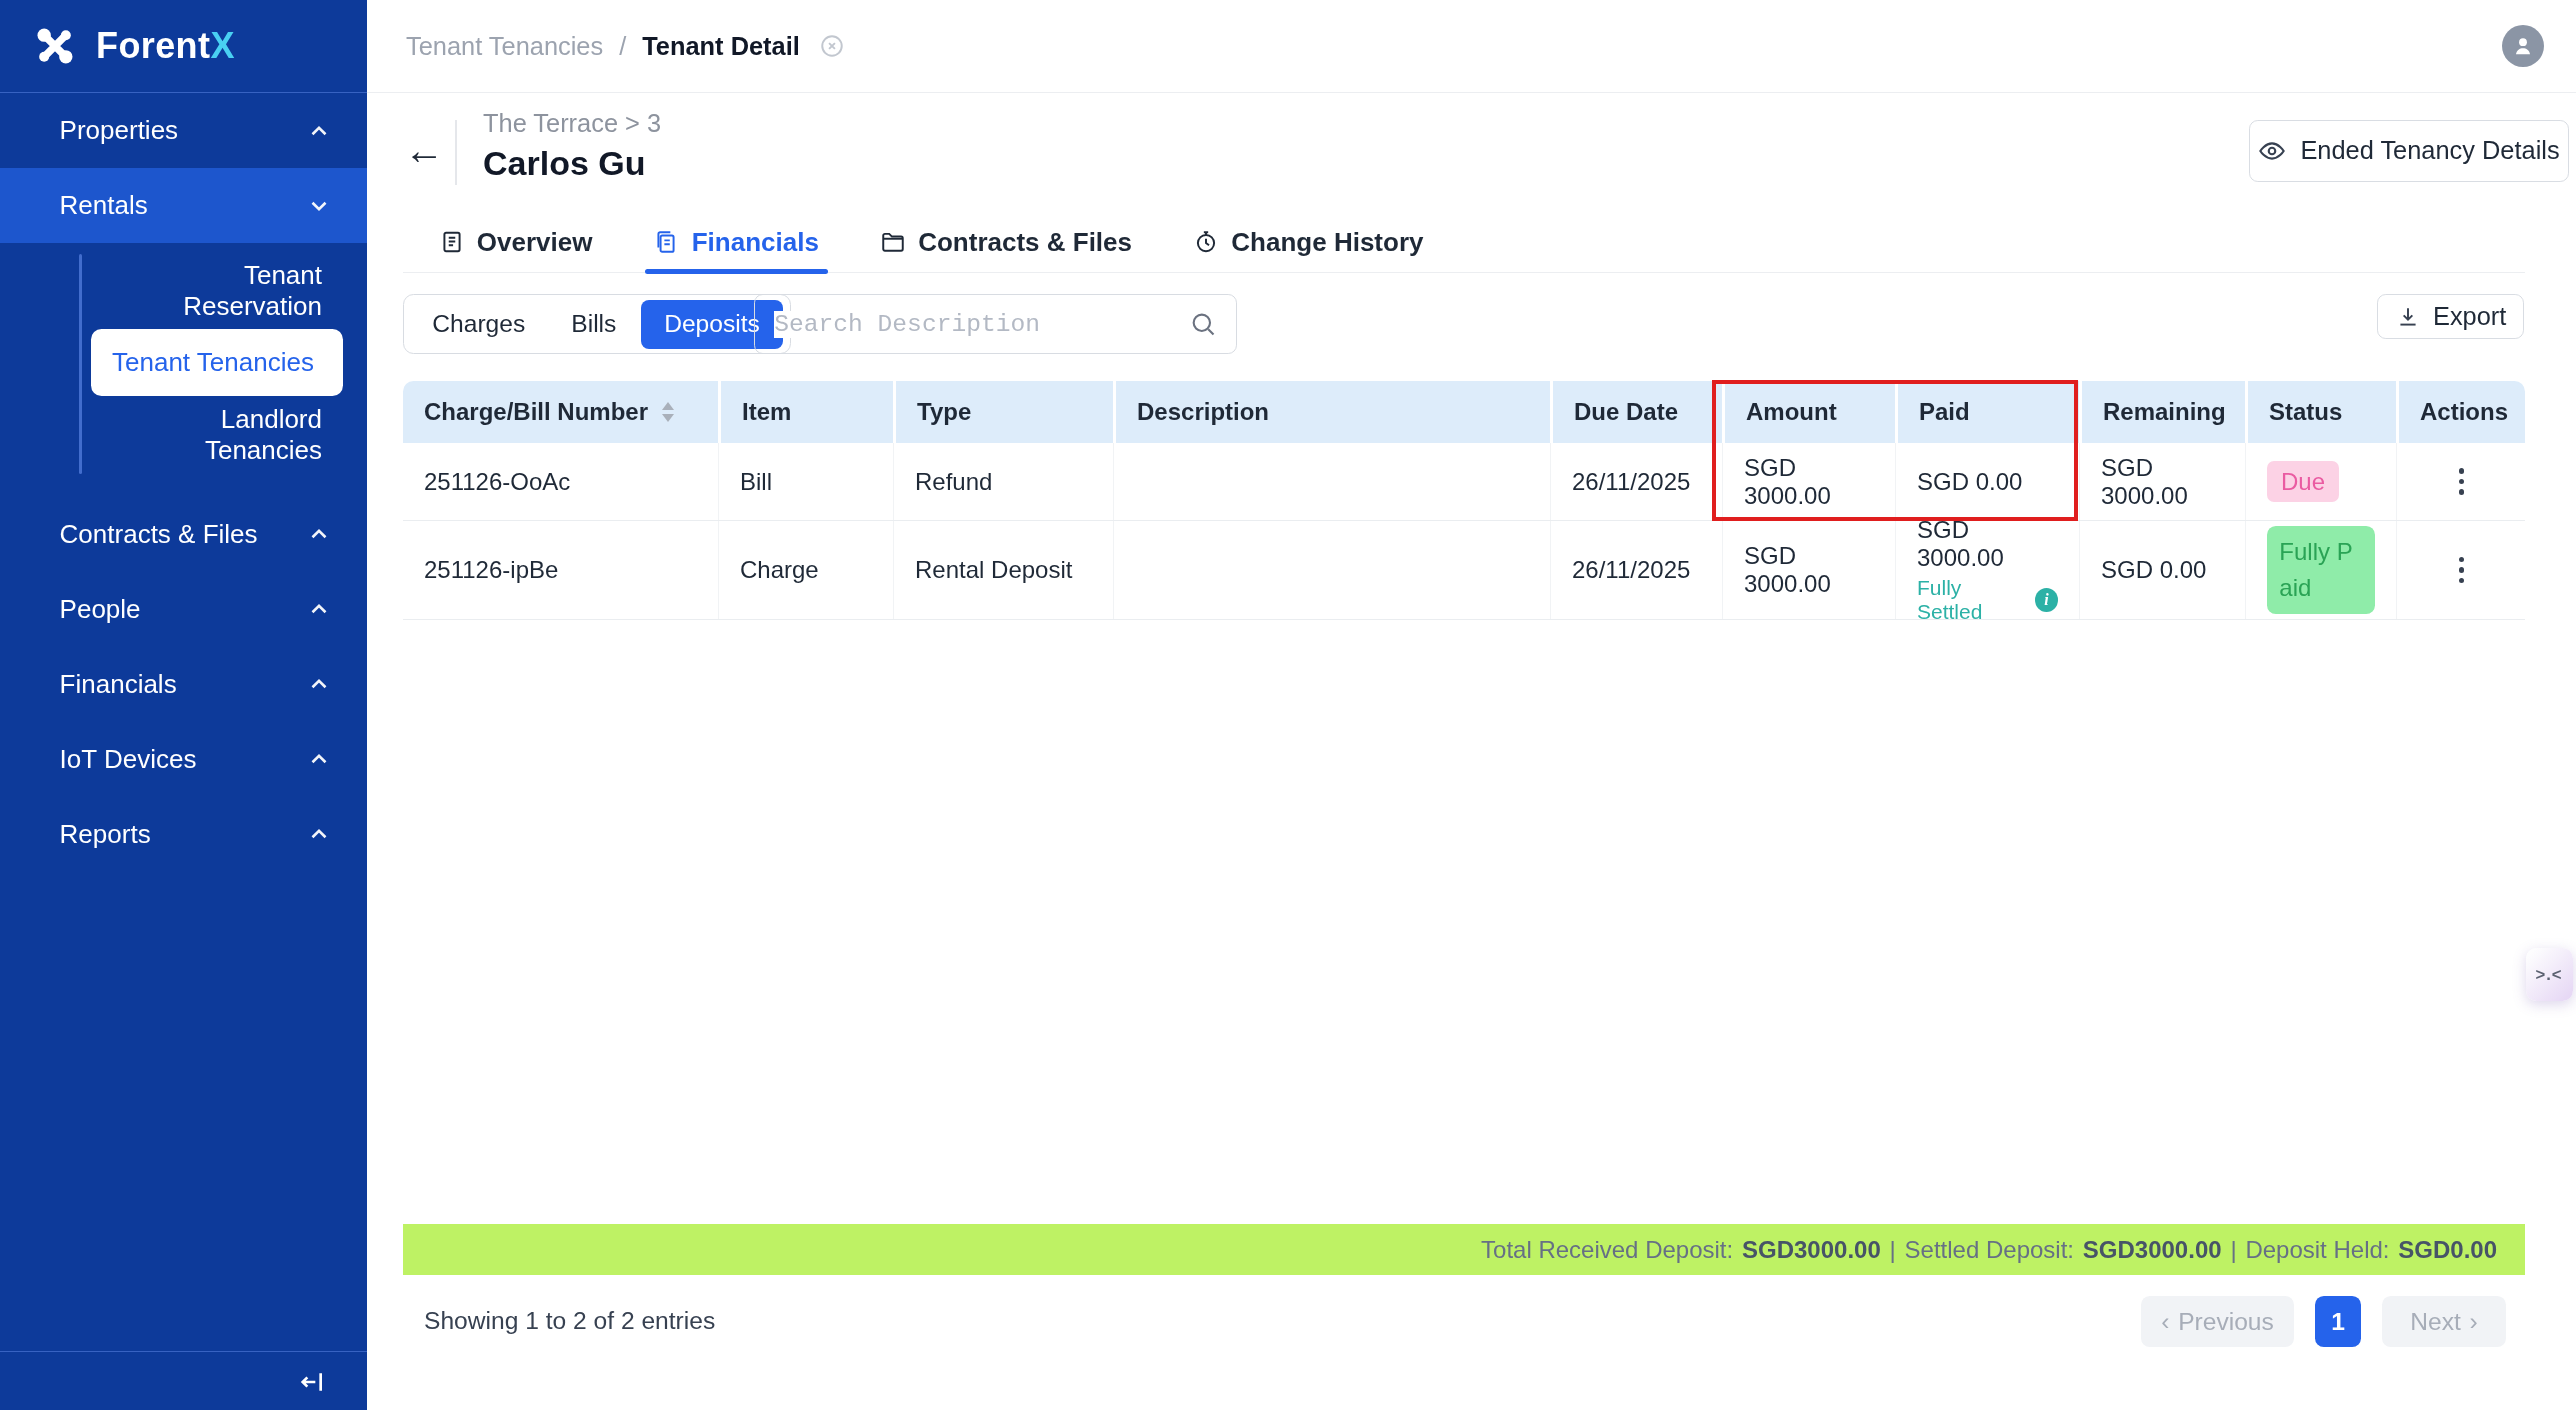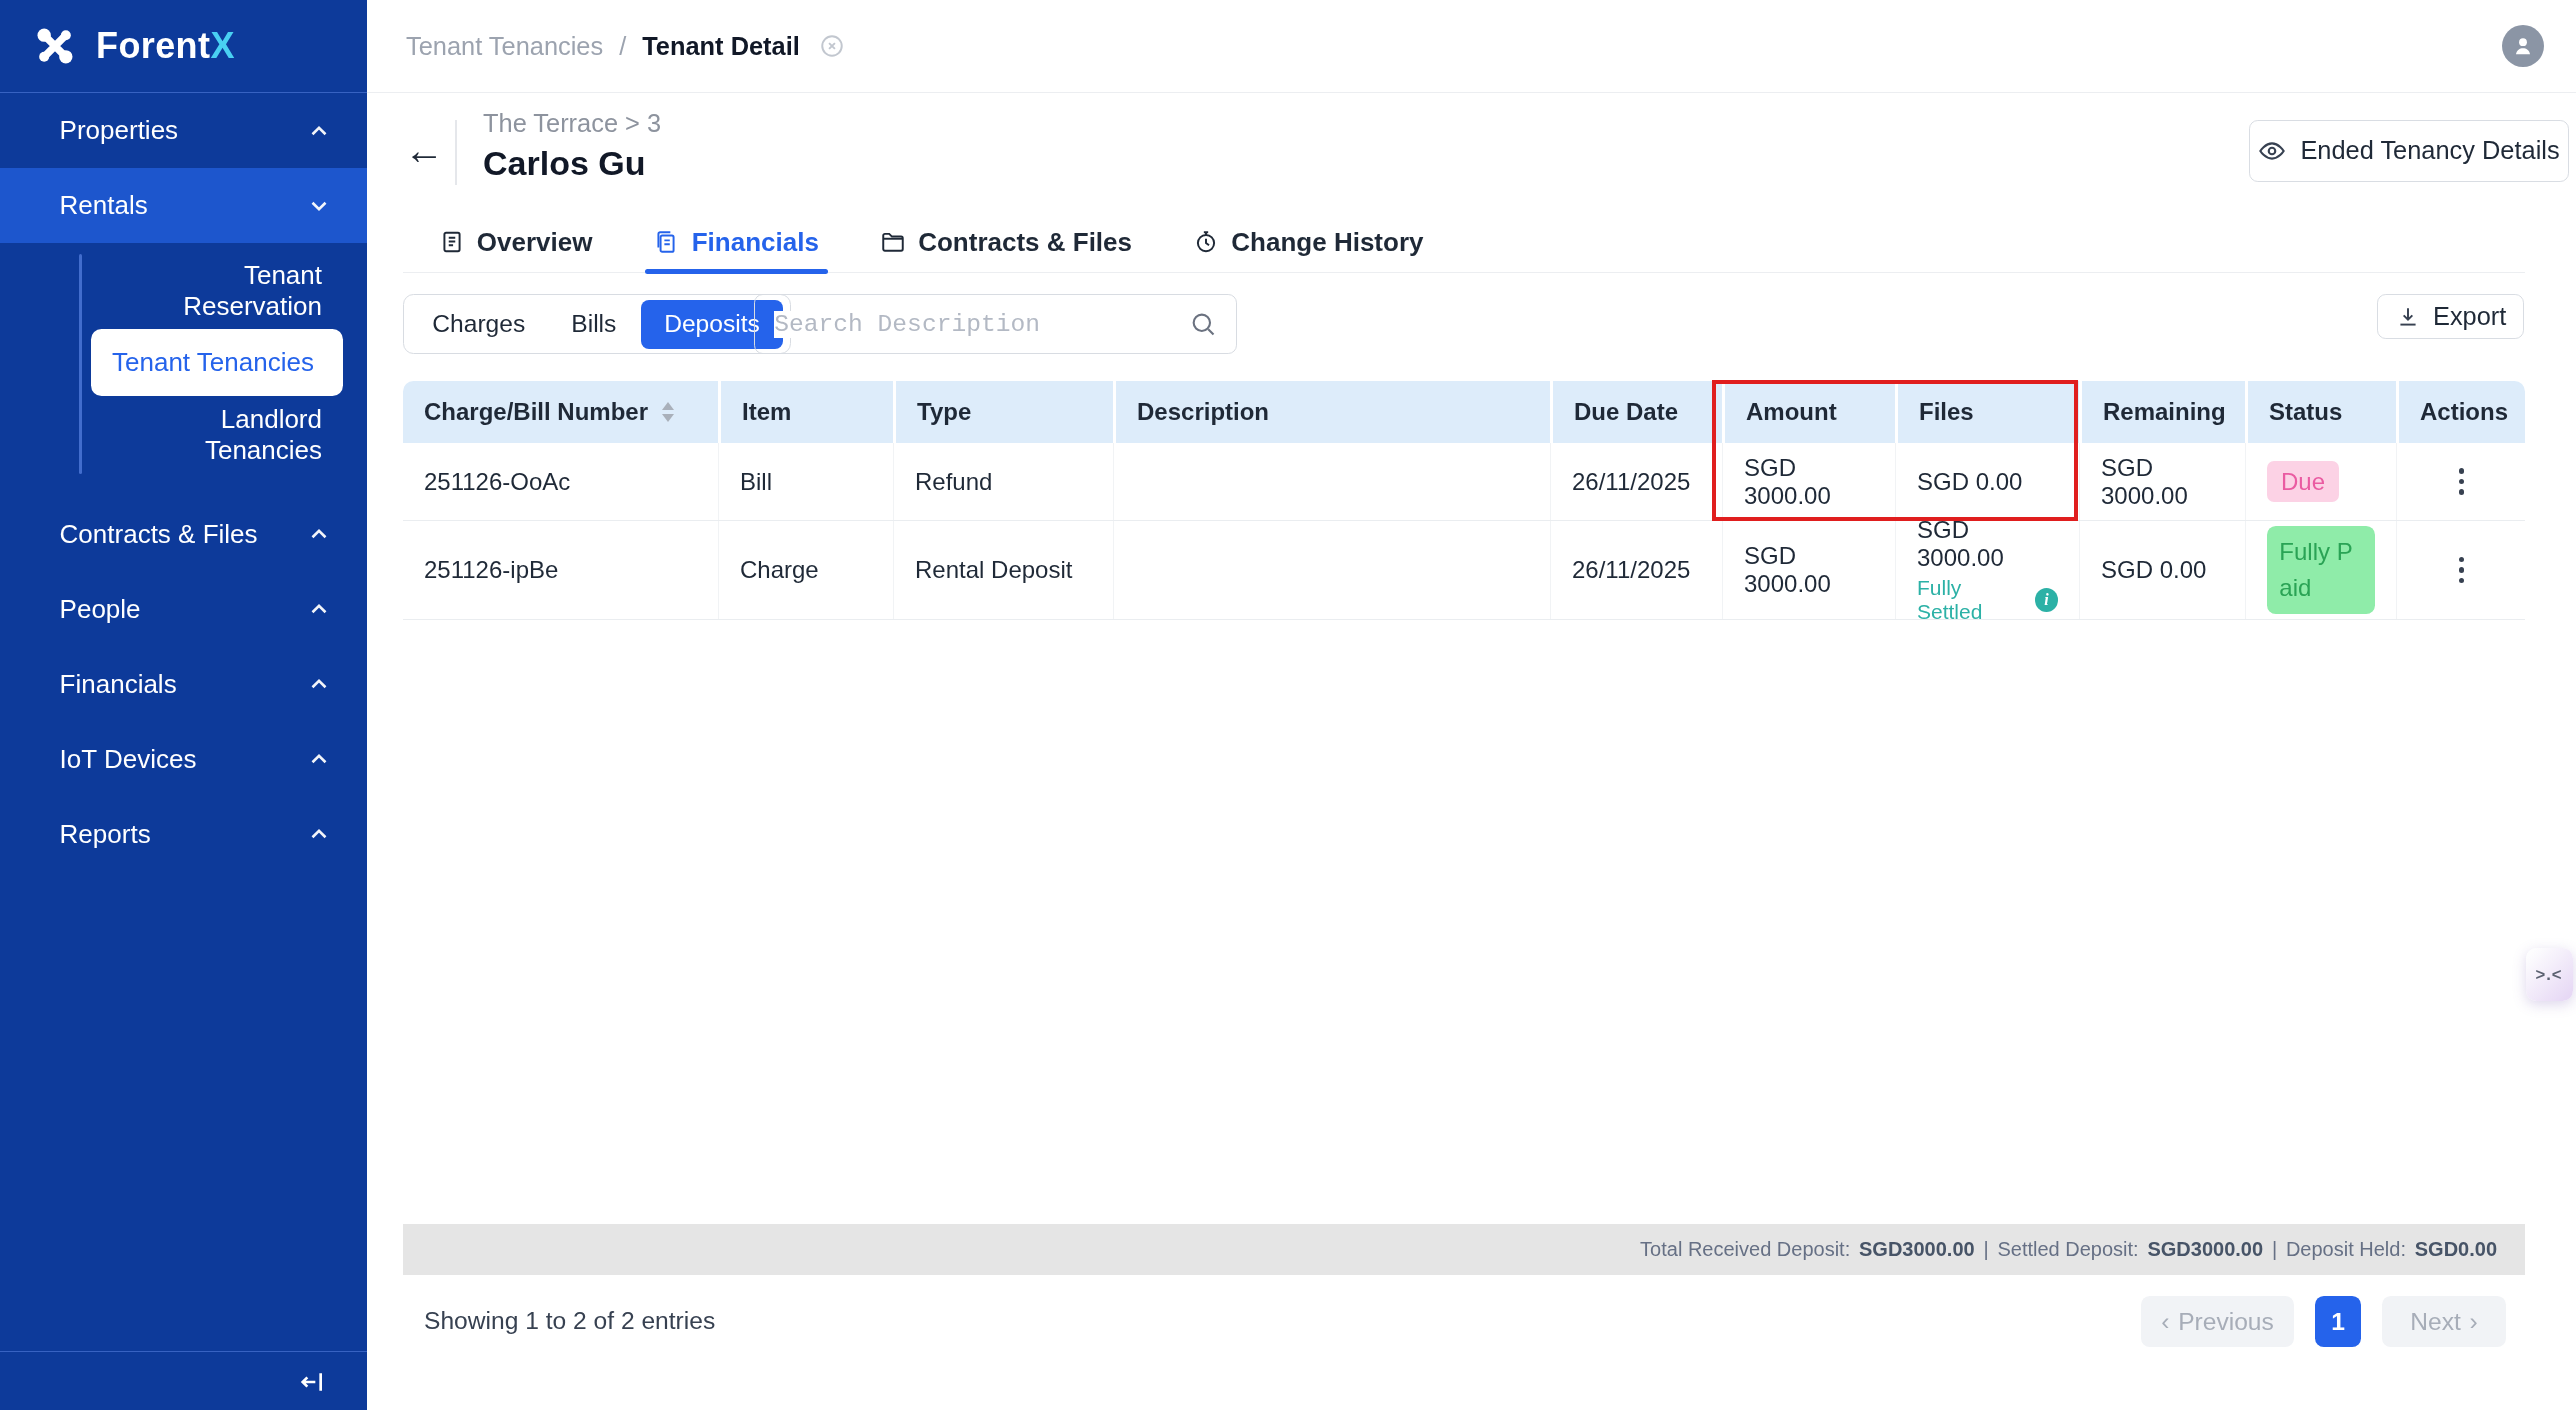--- a/index.html
+++ b/index.html
@@ -105,22 +105,22 @@
     font-size:16px; font-weight:bold; font-style:italic; display:flex; align-items:center;
     justify-content:center; cursor:pointer;
     font-family:"Liberation Serif", "DejaVu Serif", serif; }
 
   
   .annotation-rect { position:absolute; left:1345px; top:285px; width:366px; height:141px;
     border:4.4px solid #e01e1e; z-index:6; pointer-events:none; }
 
   
   .summary-band { position:absolute; left:36px; top:1129px; width:2122px; height:51px;
-    background:#e5e5e5; display:flex; align-items:center; justify-content:flex-end;
-    padding-right:28px; font-size:20px; color:#667085; gap:8.8px; }
+    background:#bef264; display:flex; align-items:center; justify-content:flex-end;
+    padding-right:28px; font-size:24px; color:#667085; gap:8.8px; }
   .summary-band b { color:#475467; }
 
   
   .page-summary { position:absolute; left:57px; top:1212px; font-size:24.6px; color:#374151; }
   .pager { position:absolute; left:1774px; top:1201px; display:flex; gap:21px; align-items:center; }
   .pg-btn { height:51px; background:#f1f3f6; border-radius:8.8px; color:#a7adb8; font-size:24.6px;
     display:flex; align-items:center; justify-content:center; gap:8.8px; cursor:pointer; }
   .pg-prev { width:153px; } .pg-next { width:124px; }
   .pg-num { width:46px; height:51px; background:#2563eb; color:#fff; border-radius:8.8px;
     font-size:24.6px; font-weight:bold; display:flex; align-items:center; justify-content:center; cursor:pointer; }
@@ -393,21 +393,21 @@
           <span class="sort">
               <i class="up"></i>
               <i class="down"></i>
             </span>
         </div>
         <div class="th">Item</div>
         <div class="th">Type</div>
         <div class="th">Description</div>
         <div class="th">Due Date</div>
         <div class="th">Amount</div>
-        <div class="th">Files</div>
+        <div class="th">Paid</div>
         <div class="th">Remaining</div>
         <div class="th">Status</div>
         <div class="th">Actions</div>
       </div>
     </div>
     <div class="tbody">
       <div class="tr row-1">
         <div class="td">251126-OoAc</div>
         <div class="td">Bill</div>
         <div class="td">Refund</div>

